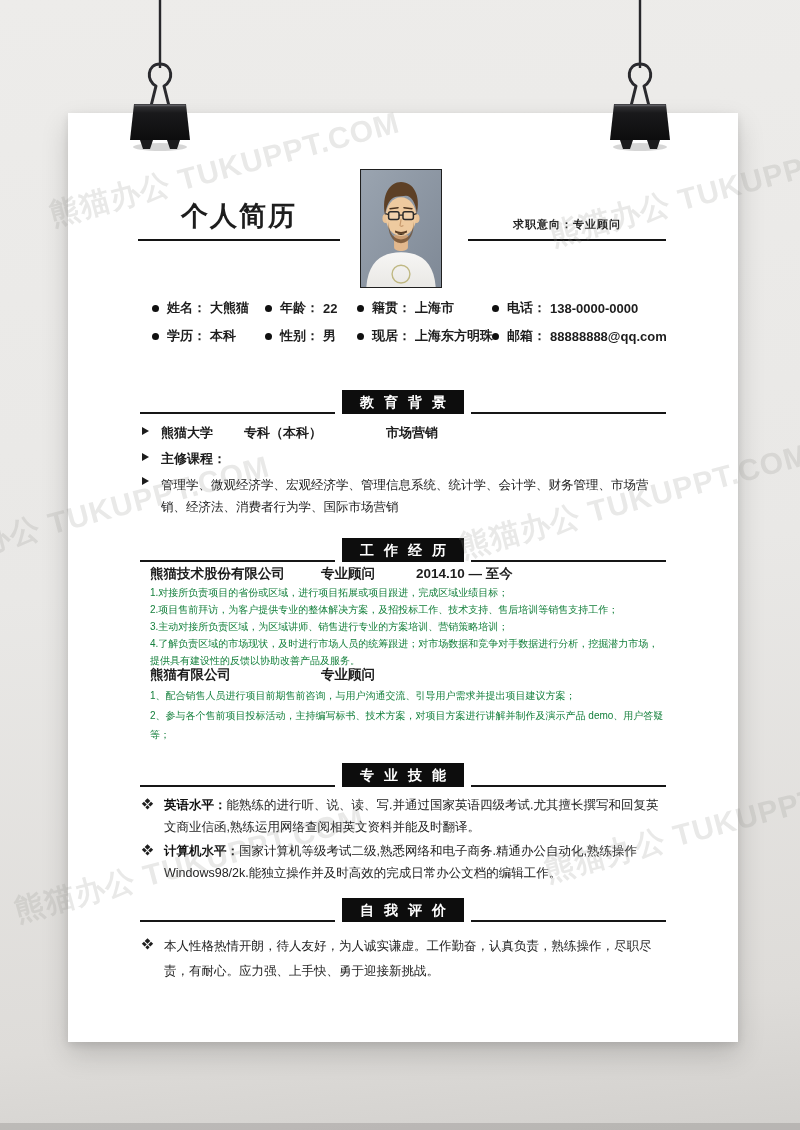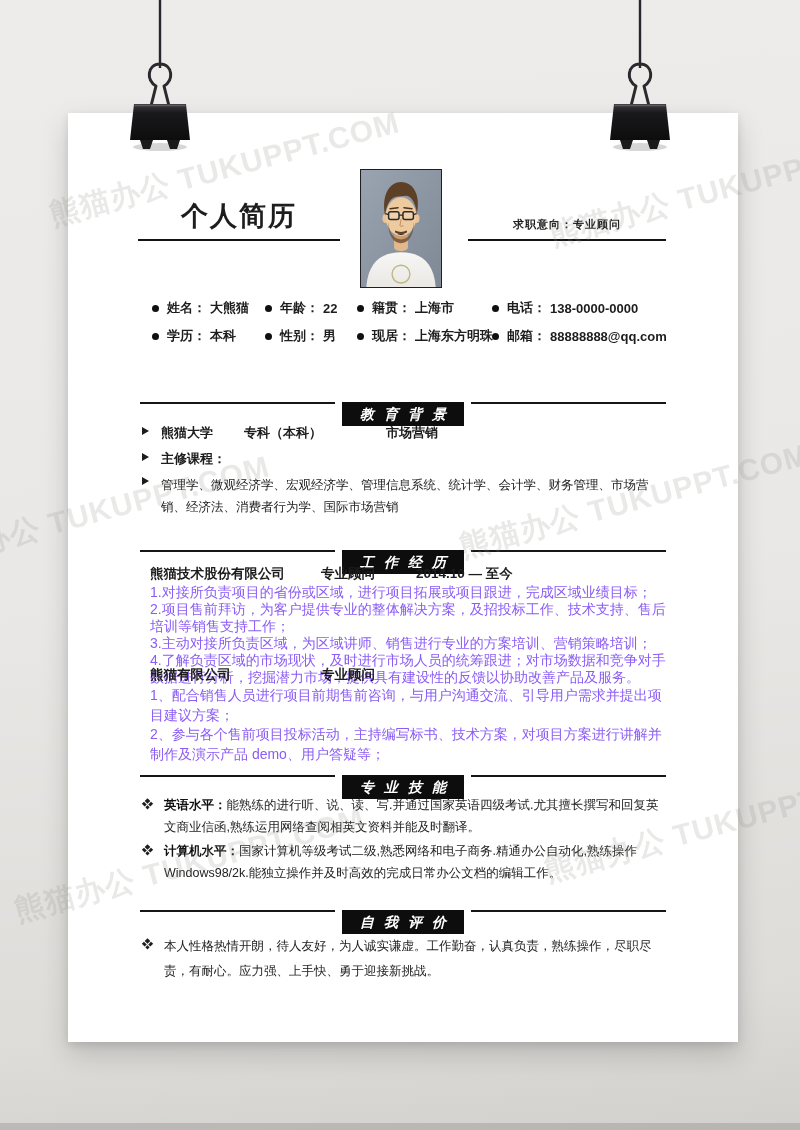--- a/index.html
+++ b/index.html
@@ -64,22 +64,22 @@
   .info-item { display:flex; align-items:center; gap:8px; white-space:nowrap; }
   .dot { width:7px; height:7px; border-radius:50%; background:#101010; flex:0 0 auto; }
 
   
   .section { position:absolute; left:72px; width:526px; }
   .sec-edu   { top:277px; height:148px; }
   .sec-work  { top:425px; height:225px; }
   .sec-skill { top:650px; height:135px; }
   .sec-eval  { top:785px; height:110px; }
 
-  .sec-header { position:absolute; left:0; top:12px; width:100%; height:24px;
-    display:flex; align-items:flex-start;font-style:italic; }
+  .sec-header { position:absolute; left:0; top:0; width:100%; height:24px;
+    display:flex; align-items:flex-end; }
   .sec-line { flex:1; border-top:2px solid #161616; }
   .sec-box {
     margin:0 7px; background:#0d0d0d; color:#fff;
     font-size:14px; font-weight:700; letter-spacing:10px;
     padding:4px 8px 4px 18px; line-height:16px;
   }
 
   
   .edu-row { position:relative; padding-left:21px; font-size:13px; }
   .edu-row1 { position:absolute; top:34px; width:100%;
@@ -91,21 +91,21 @@
     border-top:4.5px solid transparent; border-bottom:4.5px solid transparent;
     border-left:7.5px solid #1c1c1c; }
 
   
   .job-header { position:absolute; width:100%; padding-left:10px;
     display:grid; grid-template-columns:171px 95px auto;
     font-size:13.5px; font-weight:700; white-space:nowrap; }
   .job1-header { top:27px; }
   .job2-header { top:128px; }
   .duties { position:absolute; width:100%; padding-left:10px;
-    font-size:14px; color:#8b5cf6; }
+    font-size:10px; color:#15803d; }
   .duties1 { top:46px; line-height:17px; }
   .duties2 { top:148px; line-height:19.5px; }
 
   
   .bullet-item { position:absolute; width:100%; padding-left:24px;
     font-size:12.5px; line-height:22px; color:#222; }
   .skill-1 { top:31px; }
   .skill-2 { top:77px; }
   .eval-1  { top:36px; line-height:25px; }
   .bullet-item b { font-weight:700; color:#111; }

